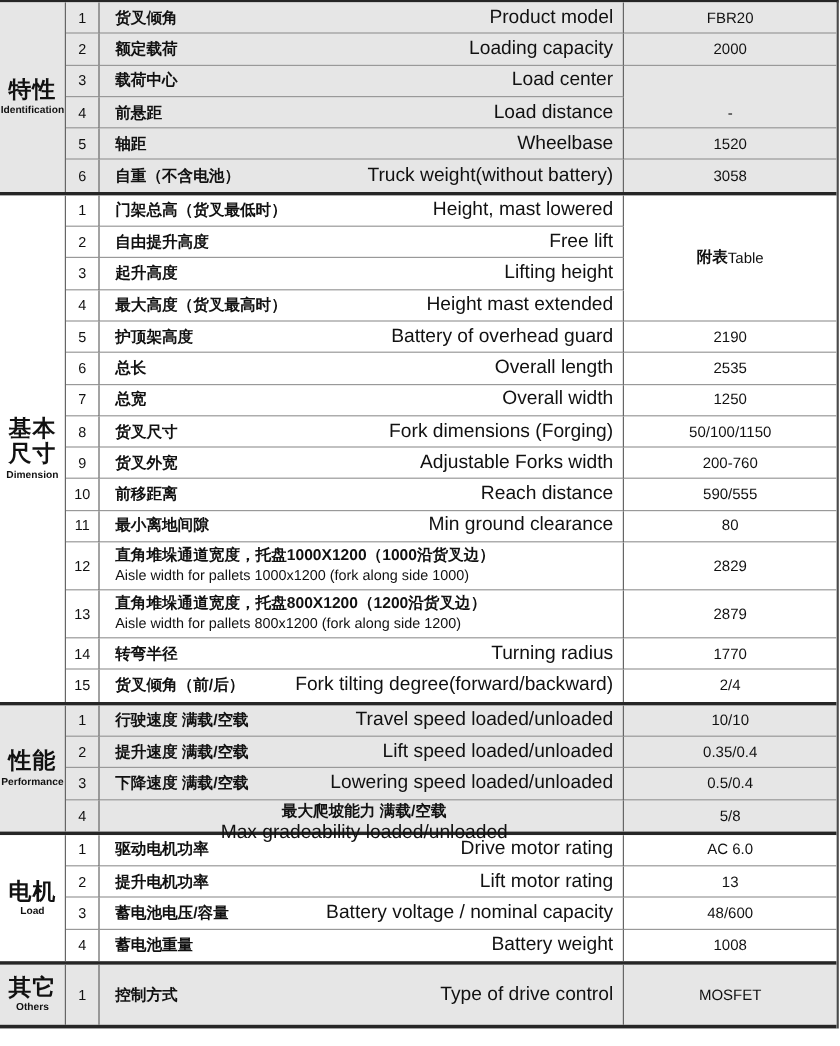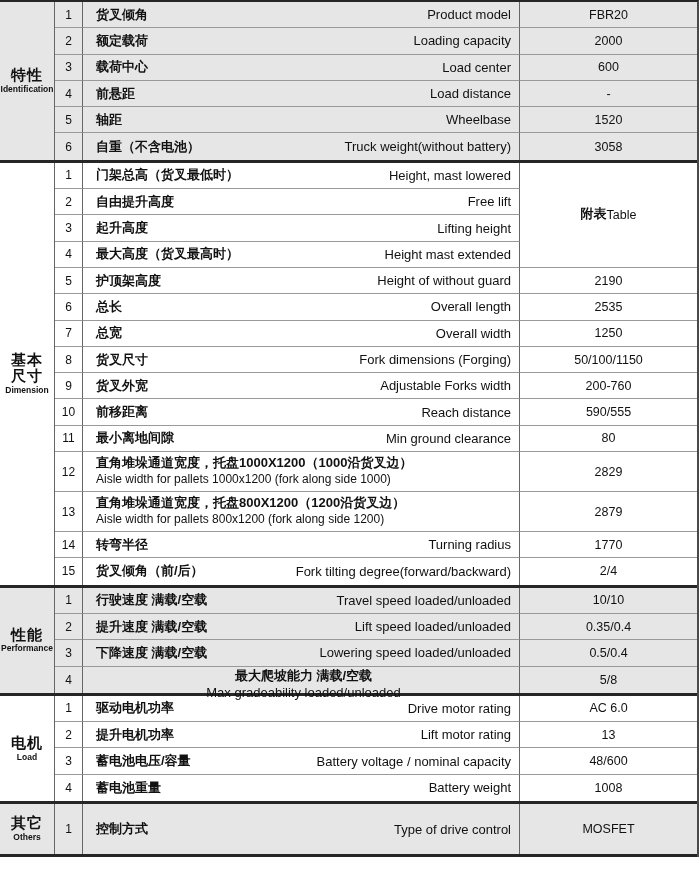--- a/index.html
+++ b/index.html
@@ -19,36 +19,36 @@
     border-bottom:3px solid #262626;
     background:#ffffff;
   }
   .section.shaded { background:#e6e6e6; }
   .hcell {
     grid-column:1;
     border-right:1px solid #666;
     display:flex; flex-direction:column; align-items:center; justify-content:center;
     text-align:center; line-height:1.12;
   }
-  .hcn { font-size:15px; font-weight:700; white-space:pre-line; letter-spacing:1px; }
+  .hcn { font-size:19px; font-weight:700; white-space:pre-line; letter-spacing:1px; }
   .hen { font-size:8.5px; font-weight:700; margin-top:1px; letter-spacing:0; }
   .num {
     grid-column:2;
     border-right:1px solid #666;
     display:flex; align-items:center; justify-content:center;
     font-size:12px;
   }
   .desc {
     grid-column:3;
     border-right:1px solid #666;
     display:flex; align-items:center; justify-content:space-between;
     padding:0 8px 0 13px;
   }
   .desc .cn { font-size:13px; font-weight:700; white-space:nowrap; }
-  .desc .en { font-size:13px; text-align:right; white-space:nowrap; }
+  .desc .en { font-size:16px; text-align:right; white-space:nowrap; }
   .desc.two {
     flex-direction:column; align-items:flex-start; justify-content:center;
     line-height:1.3;
   }
   .desc.two .cn { font-size:13px; }
   .desc.two .en { font-size:12px; text-align:left; }
   .val {
     grid-column:4;
     display:flex; align-items:center; justify-content:center;
     font-size:12.5px; text-align:center;
@@ -82,21 +82,20 @@
       <div class="desc rb" style="grid-row: 2;">
         <span class="cn">额定载荷</span>
         <span class="en">Loading capacity</span>
       </div>
       <div class="val rb" style="grid-row: 2;">2000</div>
       <div class="num rb" style="grid-row: 3;">3</div>
       <div class="desc rb" style="grid-row: 3;">
         <span class="cn">载荷中心</span>
         <span class="en">Load center</span>
       </div>
-      <div class="val rb" style="grid-row: 3;">600</div>
       <div class="num rb" style="grid-row: 4;">4</div>
       <div class="desc rb" style="grid-row: 4;">
         <span class="cn">前悬距</span>
         <span class="en">Load distance</span>
       </div>
       <div class="val rb" style="grid-row: 4;">-</div>
       <div class="num rb" style="grid-row: 5;">5</div>
       <div class="desc rb" style="grid-row: 5;">
         <span class="cn">轴距</span>
         <span class="en">Wheelbase</span>
@@ -131,21 +130,21 @@
         <span class="en">Lifting height</span>
       </div>
       <div class="num rb" style="grid-row: 4;">4</div>
       <div class="desc rb" style="grid-row: 4;">
         <span class="cn">最大高度（货叉最高时）</span>
         <span class="en">Height mast extended</span>
       </div>
       <div class="num rb" style="grid-row: 5;">5</div>
       <div class="desc rb" style="grid-row: 5;">
         <span class="cn">护顶架高度</span>
-        <span class="en">Height of without guard</span>
+        <span class="en">Battery of overhead guard</span>
       </div>
       <div class="val rb" style="grid-row: 5;">2190</div>
       <div class="num rb" style="grid-row: 6;">6</div>
       <div class="desc rb" style="grid-row: 6;">
         <span class="cn">总长</span>
         <span class="en">Overall length</span>
       </div>
       <div class="val rb" style="grid-row: 6;">2535</div>
       <div class="num rb" style="grid-row: 7;">7</div>
       <div class="desc rb" style="grid-row: 7;">

